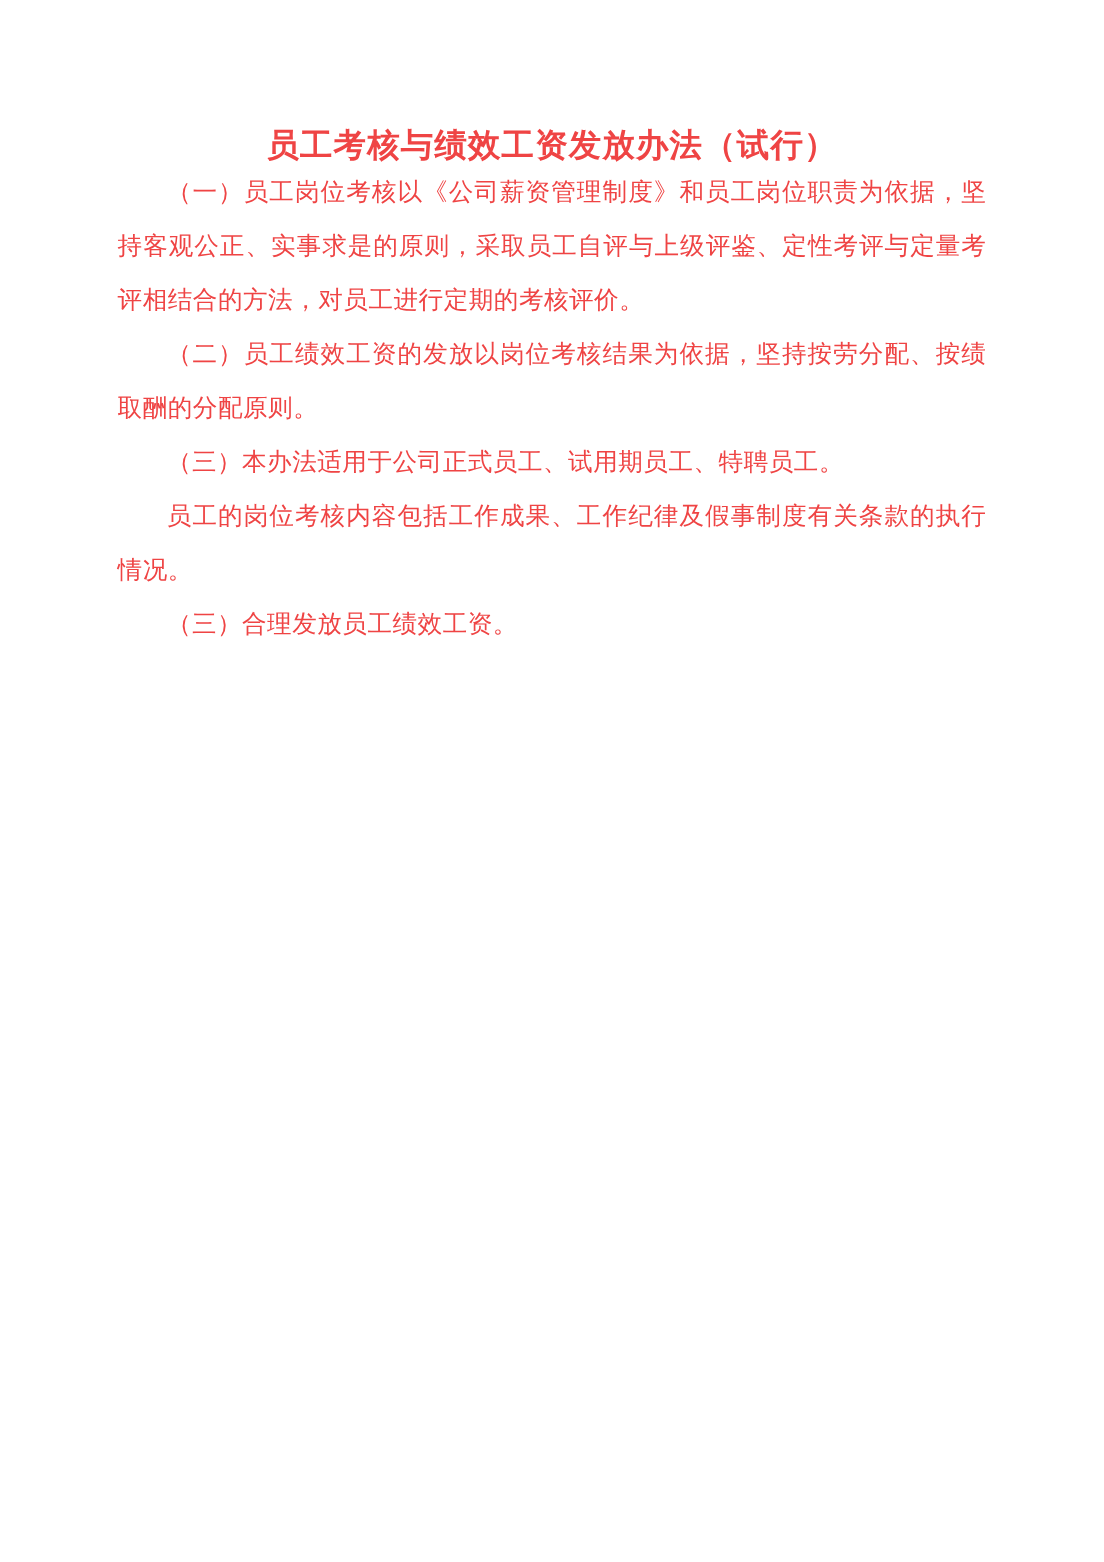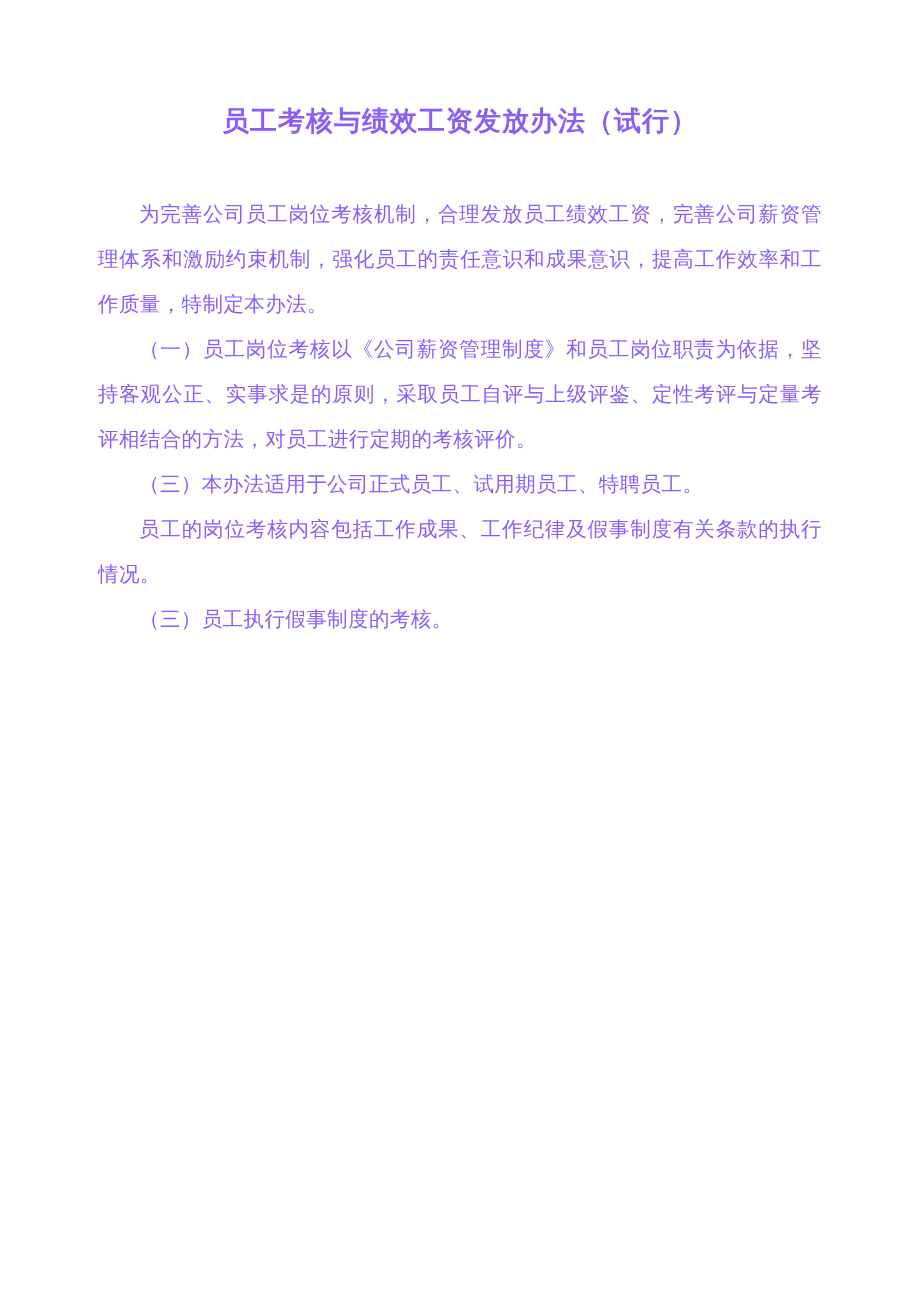--- a/index.html
+++ b/index.html
@@ -8,21 +8,21 @@
     background: #ffffff;
   }
   .page {
     position: relative;
     width: 920px;
     height: 1302px;
     background: #ffffff;
     margin: 0 auto;
     overflow: hidden;
     font-family: "Liberation Serif", "DejaVu Serif", serif;
-    color: #8b5cf6;
+    color: #ef4444;
   }
   .content {
     position: absolute;
     left: 98px;
     top: 0;
     width: 724px;
   }
   .doc-title {
     font-family: "Liberation Sans", "DejaVu Sans", sans-serif;
     font-weight: bold;
@@ -50,30 +50,30 @@
   }
 </style>
 </head>
 <body>
 
 <div class="page">
   <div class="content">
 
     <h1 class="doc-title">员工考核与绩效工资发放办法（试行）</h1>
 
-    <p class="para first">为完善公司员工岗位考核机制，合理发放员工绩效工资，完善公司薪资管理体系和激励约束机制，强化员工的责任意识和成果意识，提高工作效率和工作质量，特制定本办法。</p>
 
 
     <p class="para">（一）员工岗位考核以《公司薪资管理制度》和员工岗位职责为依据，坚持客观公正、实事求是的原则，采取员工自评与上级评鉴、定性考评与定量考评相结合的方法，对员工进行定期的考核评价。</p>
 
+    <p class="para">（二）员工绩效工资的发放以岗位考核结果为依据，坚持按劳分配、按绩取酬的分配原则。</p>
 
     <p class="para">（三）本办法适用于公司正式员工、试用期员工、特聘员工。</p>
 
 
     <p class="para">员工的岗位考核内容包括工作成果、工作纪律及假事制度有关条款的执行情况。</p>
 
 
 
-    <p class="para">（三）员工执行假事制度的考核。</p>
+    <p class="para">（三）合理发放员工绩效工资。</p>
 
 
   </div>
 </div>
 
 </body></html>

